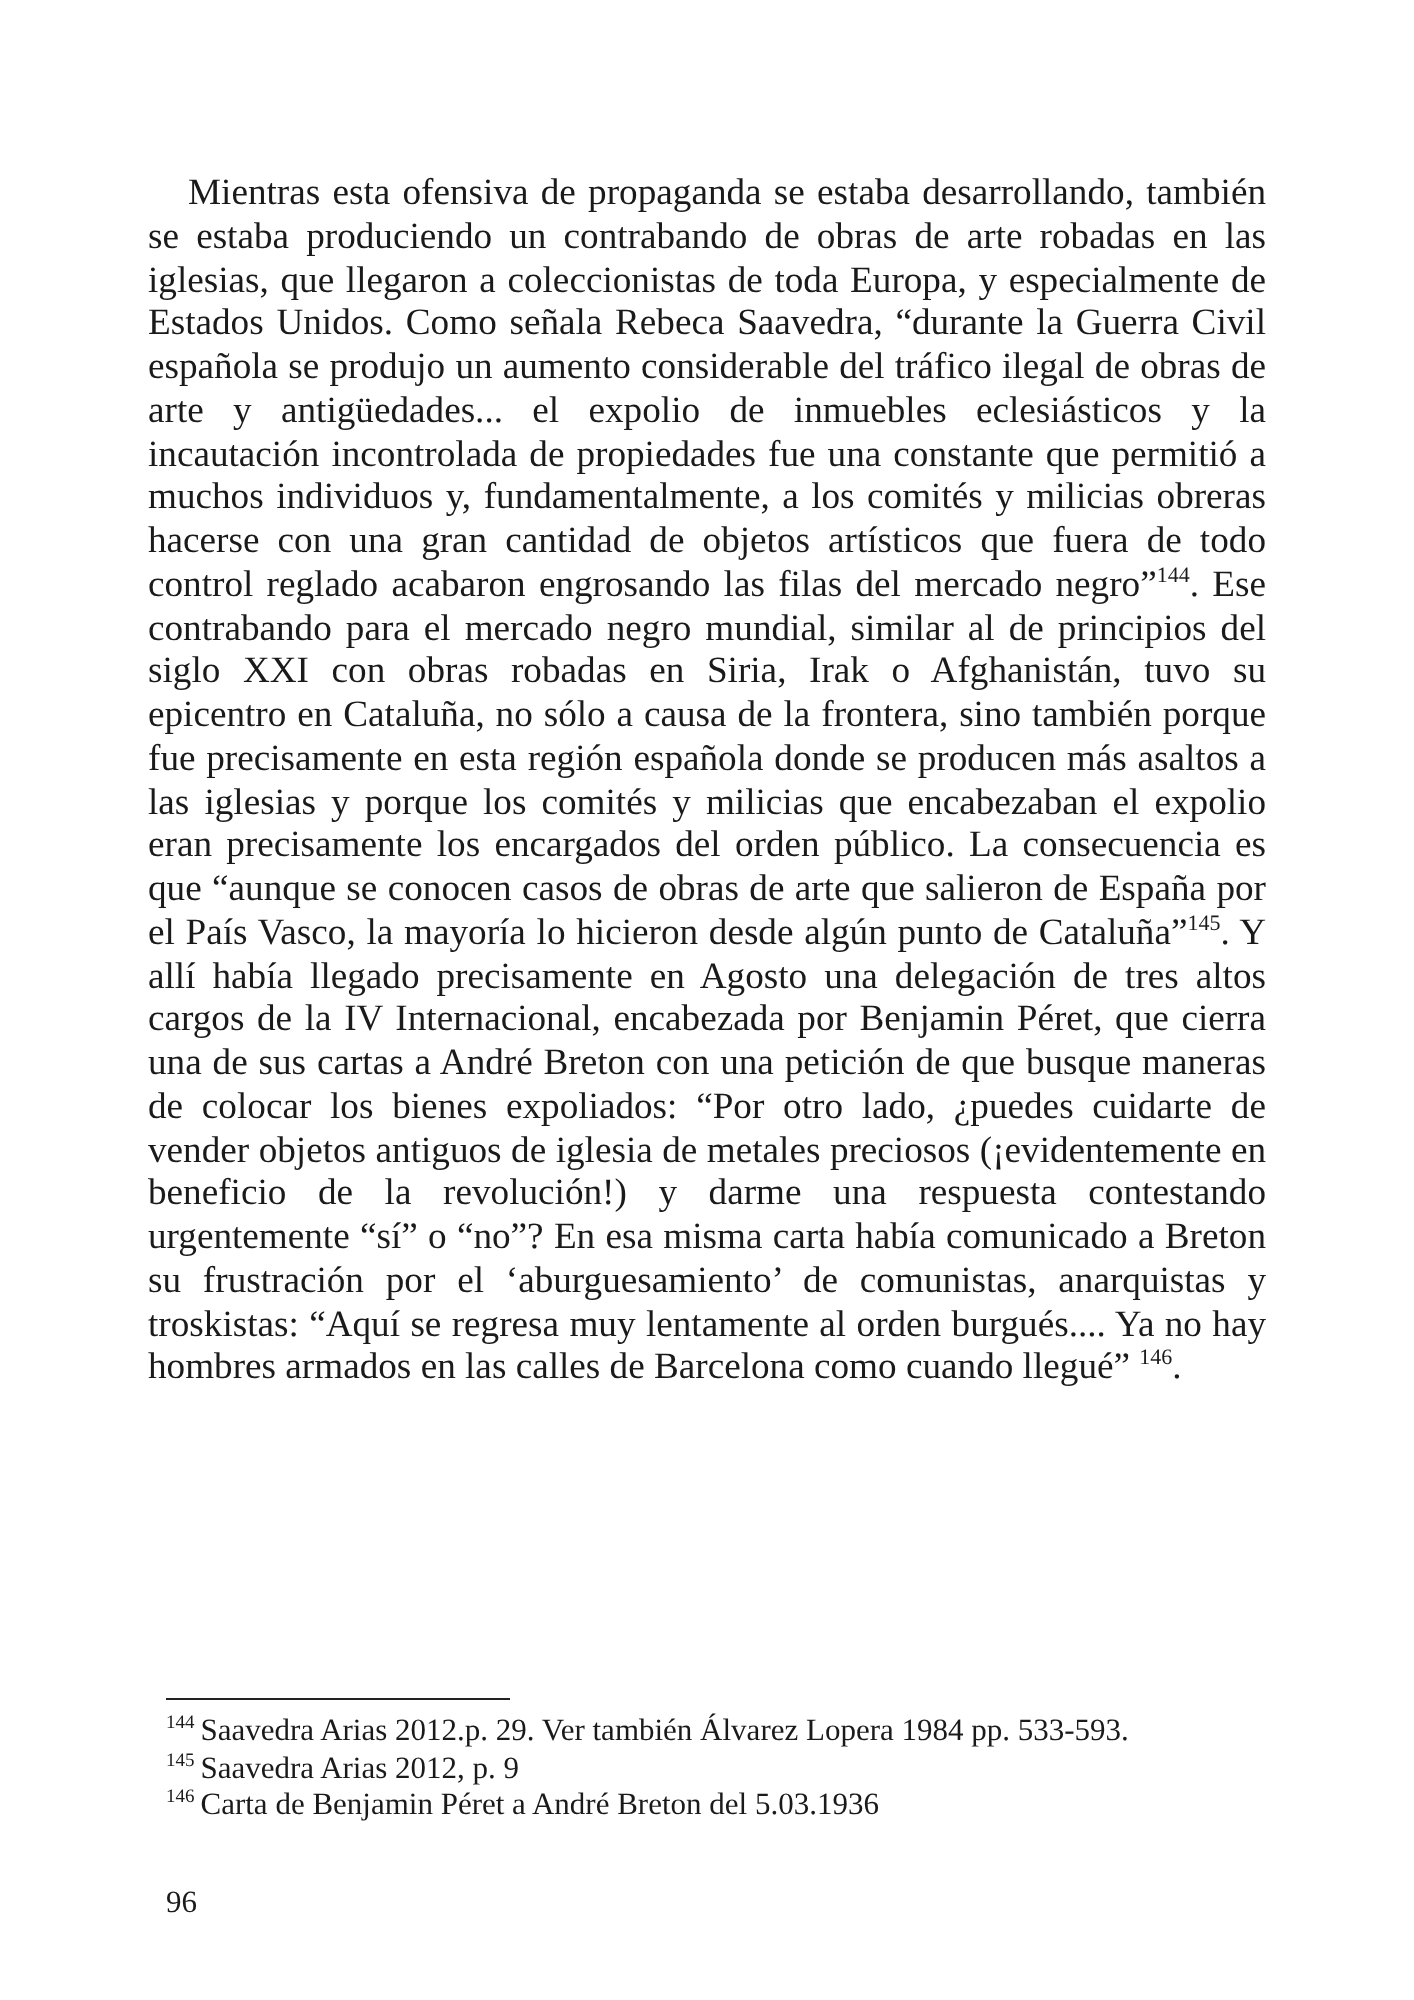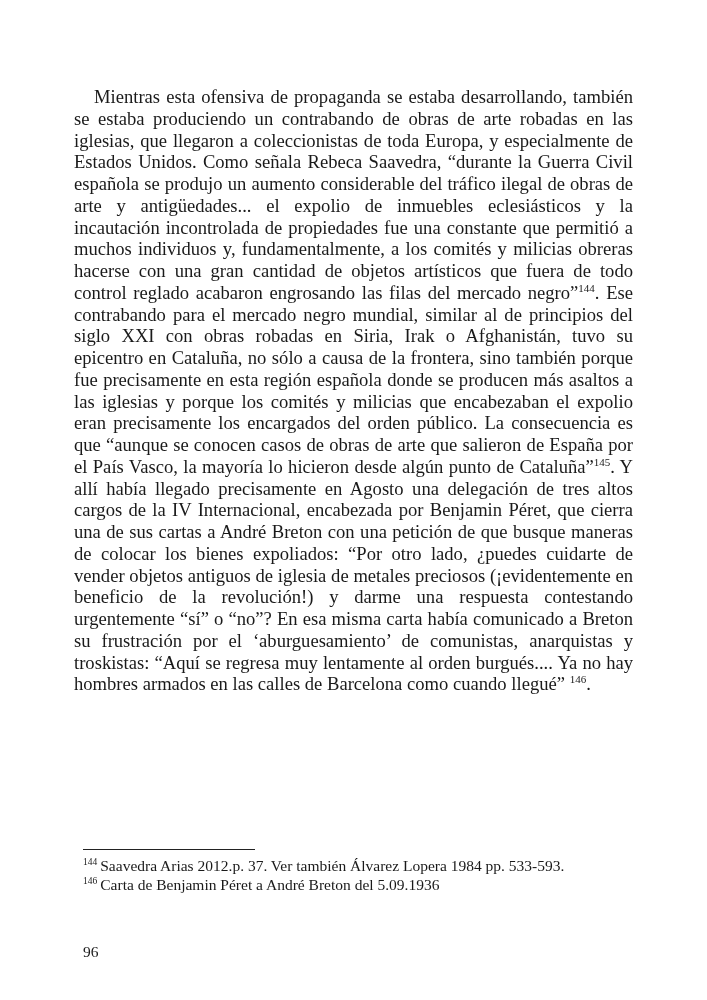--- a/index.html
+++ b/index.html
@@ -38,18 +38,19 @@
 <div class="page">
   <div class="body-text">
     <p>
       <span>Mientras esta ofensiva de propaganda se estaba desarrollando, también se estaba produciendo un contrabando de obras de arte robadas en las iglesias, que llegaron a coleccionistas de toda Europa, y especialmente de Estados Unidos. Como señala Rebeca Saavedra, “durante la Guerra Civil española se produjo un aumento considerable del tráfico ilegal de obras de arte y antigüedades... el expolio de inmuebles eclesiásticos y la incautación incontrolada de propiedades fue una constante que permitió a muchos individuos y, fundamentalmente, a los comités y milicias obreras hacerse con una gran cantidad de objetos artísticos que fuera de todo control reglado acabaron engrosando las filas del mercado negro”</span><sup>144</sup><span>. Ese contrabando para el mercado negro mundial, similar al de principios del siglo XXI con obras robadas en Siria, Irak o Afghanistán, tuvo su epicentro en Cataluña, no sólo a causa de la frontera, sino también porque fue precisamente en esta región española donde se producen más asaltos a las iglesias y porque los comités y milicias que encabezaban el expolio eran precisamente los encargados del orden público. La consecuencia es que “aunque se conocen casos de obras de arte que salieron de España por el País Vasco, la mayoría lo hicieron desde algún punto de Cataluña”</span><sup>145</sup><span>. Y allí había llegado precisamente en Agosto una delegación de tres altos cargos de la IV Internacional, encabezada por Benjamin Péret, que cierra una de sus cartas a André Breton con una petición de que busque maneras de colocar los bienes expoliados: “Por otro lado, ¿puedes cuidarte de vender objetos antiguos de iglesia de metales preciosos (¡evidentemente en beneficio de la revolución!) y darme una respuesta contestando urgentemente “sí” o “no”? En esa misma carta había comunicado a Breton su frustración por el ‘aburguesamiento’ de comunistas, anarquistas y troskistas: “Aquí se regresa muy lentamente al orden burgués.... Ya no hay hombres armados en las calles de Barcelona como cuando llegué” </span><sup>146</sup><span>.</span>
     </p>
   </div>
 
   <div class="fn-rule"></div>
 
   <div class="footnotes">
-    <div class="fn"><sup>144</sup><span>Saavedra Arias 2012.p. 37. Ver también Álvarez Lopera 1984 pp. 533-593.</span></div>
-    <div class="fn"><sup>146</sup><span>Carta de Benjamin Péret a André Breton del 5.09.1936</span></div>
+    <div class="fn"><sup>144</sup><span>Saavedra Arias 2012.p. 29. Ver también Álvarez Lopera 1984 pp. 533-593.</span></div>
+    <div class="fn"><sup>145</sup><span>Saavedra Arias 2012, p. 9</span></div>
+    <div class="fn"><sup>146</sup><span>Carta de Benjamin Péret a André Breton del 5.03.1936</span></div>
   </div>
 
   <div class="page-number">96</div>
 </div>
 
 </body></html>

